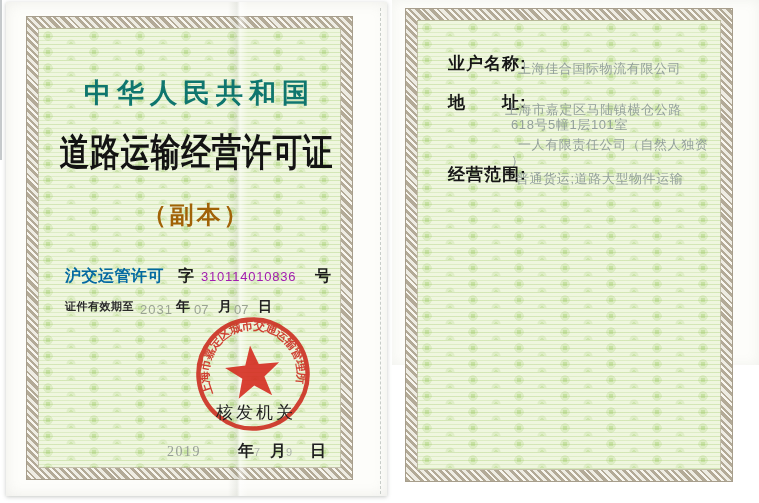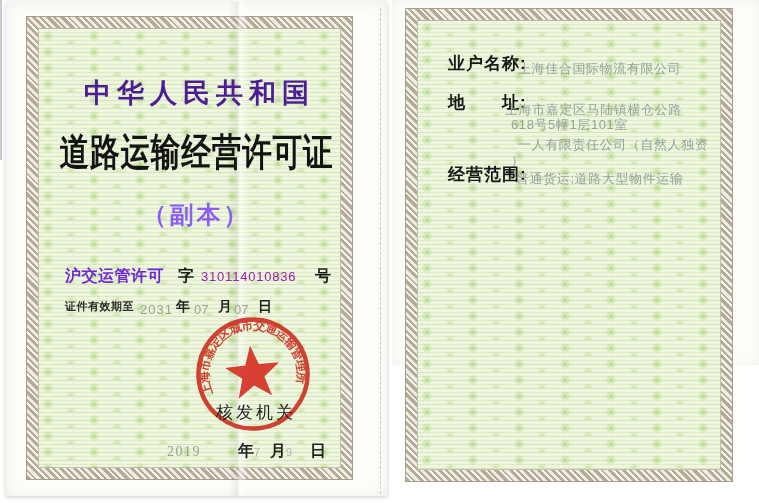--- a/index.html
+++ b/index.html
@@ -46,33 +46,33 @@
   .crease{
     position:absolute;left:222px;top:0;width:20px;height:100%;
     background:linear-gradient(90deg,transparent,rgba(120,130,110,.12) 45%,rgba(255,255,255,.55) 60%,transparent);
     pointer-events:none;
   }
   .abs{position:absolute;white-space:nowrap;}
   
   .t-country{
     left:0;right:0;top:73px;text-align:center;
     font-family:"Liberation Serif","DejaVu Serif",serif;
-    font-size:27px;font-weight:600;letter-spacing:6px;color:#4c1d95;text-indent:6px;
+    font-size:27px;font-weight:600;letter-spacing:6px;color:#0f766e;text-indent:6px;
   }
   .t-title{
     left:0;right:0;top:125px;text-align:center;
     font-size:38px;font-weight:bold;color:#131313;letter-spacing:1px;
     transform:scaleX(.78);transform-origin:center;
   }
   .t-copy{
     left:0;right:0;top:197px;text-align:center;
     font-family:"Liberation Serif","DejaVu Serif",serif;
-    font-size:24px;font-weight:600;letter-spacing:3px;color:#8b5cf6;
+    font-size:24px;font-weight:600;letter-spacing:3px;color:#a16207;
   }
-  .lic-prefix{left:59px;top:264px;font-size:16px;font-weight:bold;color:#6d28d9;letter-spacing:.5px;}
+  .lic-prefix{left:59px;top:264px;font-size:16px;font-weight:bold;color:#0369a1;letter-spacing:.5px;}
   .lic-zi{left:172px;top:264px;font-size:16px;font-weight:bold;color:#1b1b1b;}
   .lic-number{left:195px;top:267px;font-size:13px;color:#a21caf;letter-spacing:.8px;}
   .lic-hao{left:309px;top:264px;font-size:16px;font-weight:bold;color:#1b1b1b;}
   .val-label{left:59px;top:297px;font-size:11px;font-weight:600;color:#2a2a2a;letter-spacing:.5px;}
   .val-year{left:134px;top:300px;font-size:13px;color:#9aa394;letter-spacing:1px;}
   .val-uy{left:170px;top:296px;font-size:14px;font-weight:600;color:#222;}
   .val-month{left:188px;top:300px;font-size:13px;color:#9aa394;}
   .val-um{left:212px;top:296px;font-size:14px;font-weight:600;color:#222;}
   .val-day{left:228px;top:300px;font-size:13px;color:#9aa394;}
   .val-ud{left:252px;top:296px;font-size:14px;font-weight:600;color:#222;}

